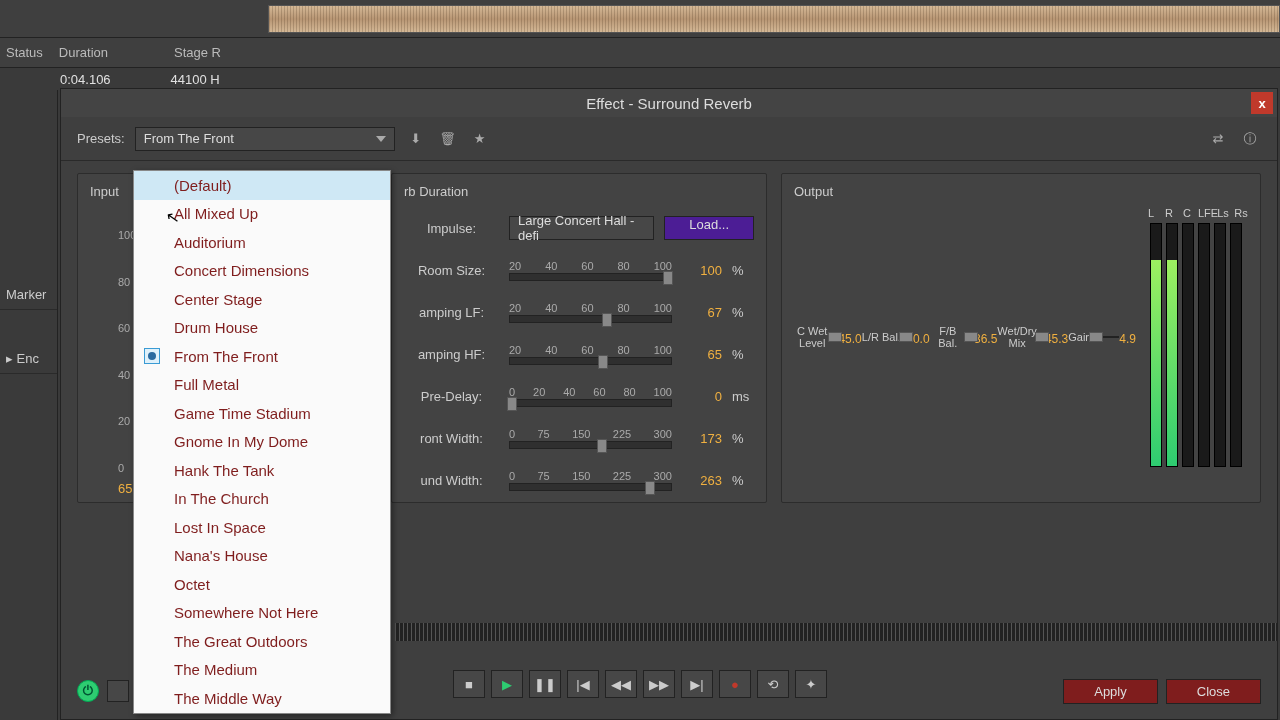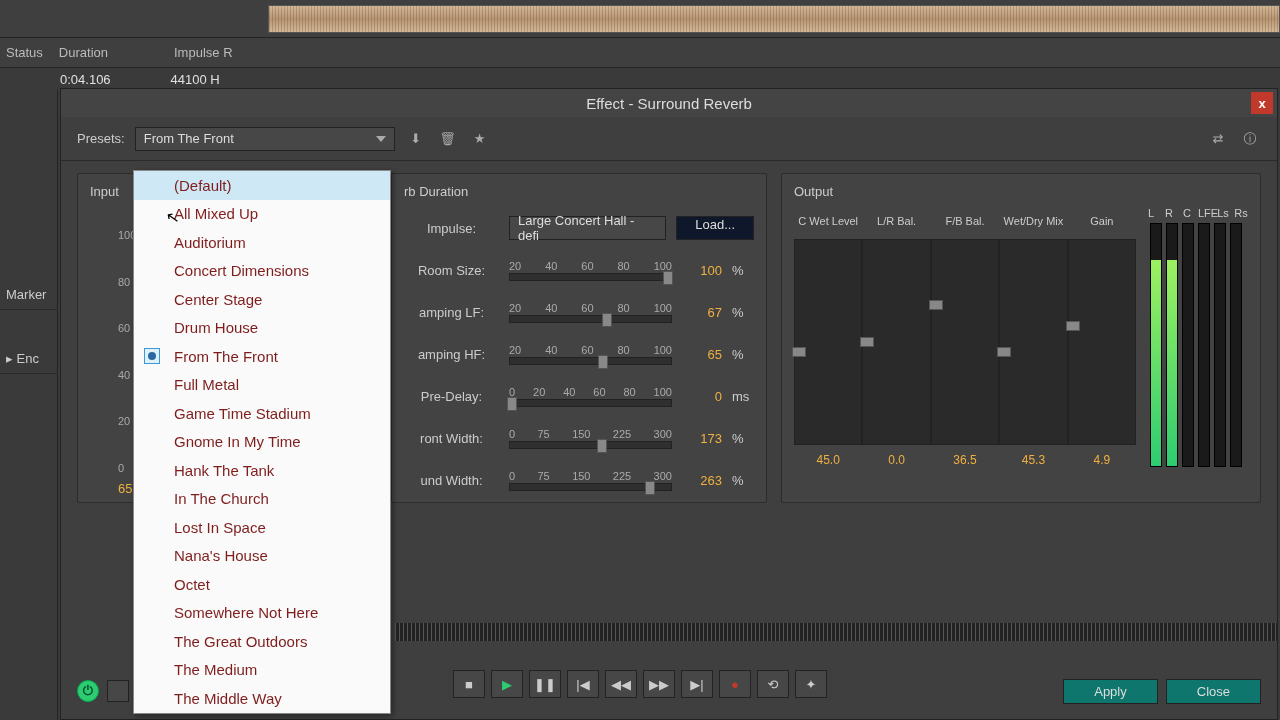--- a/index.html
+++ b/index.html
@@ -37,42 +37,42 @@
 
 .reverb-row { display:flex; align-items:center; height:42px; gap:10px; }
 .reverb-row .rlabel { width:95px; text-align:center; color:#ccc; }
 .reverb-row .slider { flex:1; position:relative; }
 .reverb-row .ticks { display:flex; justify-content:space-between; font-size:11px; color:#aaa; margin-bottom:1px;}
 .reverb-row .track { height:8px; background:#2f2f2f; border:1px solid #222; position:relative; }
 .reverb-row .thumb { position:absolute; top:-3px; width:10px; height:14px; background:#888; border:1px solid #555; transform:translateX(-50%); }
 .reverb-row .val { width:40px; text-align:right; color:#f0b040; }
 .reverb-row .unit { width:22px; color:#ccc; }
 .impulse-sel { height:24px; background:#474747; border:1px solid #222; color:#ddd; padding:0 8px; display:flex; align-items:center; justify-content:space-between; flex:1; }
-.load-btn { height:24px; padding:0 18px; background:#0f172a; border:1px solid #222; color:#ddd; cursor:pointer; }
+.load-btn { height:24px; padding:0 24px; background:#4c1d95; border:1px solid #222; color:#ddd; cursor:pointer; }
 
 .output-grid { display:flex; height:260px; }
-.out-col { flex:1; display:flex; flex-direction:column; align-items:center; }
+.out-col { flex:1; display:flex; align-items:center; }
 .out-col .hdr { font-size:11px; color:#ccc; text-align:center; height:28px; display:flex; align-items:center; justify-content:center; }
 .out-col .vtrack { flex:1; width:8px; background:#2a2a2a; border:1px solid #222; position:relative; margin:4px 0; }
 .out-col .vthumb { position:absolute; left:-3px; width:14px; height:10px; background:#888; border:1px solid #555; transform:translateY(-50%); }
 .out-col .footval { color:#f0b040; font-size:12px; margin-top:4px; }
 
 .meters { display:flex; gap:4px; height:260px; padding-top:4px; }
 .meter { width:12px; background:#1a1a1a; border:1px solid #000; position:relative; }
 .meter .fill { position:absolute; bottom:0; left:0; right:0; background:linear-gradient(to top,#2ecc71,#9df060); }
 .meter-labels { display:flex; gap:4px; }
 .meter-labels span { width:14px; text-align:center; font-size:11px; color:#ccc; }
 
 .input-panel .vscale { position:absolute; left:40px; top:55px; bottom:28px; display:flex; flex-direction:column; justify-content:space-between; font-size:11px; color:#aaa; }
 .input-panel .footval2 { position:absolute; bottom:6px; left:40px; color:#f0b040; }
 
 .bottombar { position:absolute; bottom:12px; left:16px; right:16px; height:32px; display:flex; align-items:center; }
 .pwr { width:22px; height:22px; border-radius:50%; background:#2ecc71; border:1px solid #0a5; margin-right:8px; display:flex; align-items:center; justify-content:center; color:#053; font-weight:bold; }
 .mini { width:22px; height:22px; background:#474747; border:1px solid #222; margin-right:6px; }
-.apply, .closebtn { margin-left:8px; padding:4px 30px; background:#0f766e; border:1px solid #222; color:#ddd; cursor:pointer; }
+.apply, .closebtn { margin-left:8px; padding:4px 30px; background:#7f1d1d; border:1px solid #222; color:#ddd; cursor:pointer; }
 .bottombar .spacer { flex:1; }
 
 .preset-dropdown { position:absolute; top:170px; left:133px; width:258px; background:#fafafa; border:1px solid #888; z-index:100; box-shadow:2px 2px 6px rgba(0,0,0,0.4); }
 .preset-dropdown .opt { padding:4px 10px 4px 40px; color:#7f1d1d; font-size:15px; cursor:pointer; position:relative; height:28.5px; display:flex; align-items:center;}
 .preset-dropdown .opt.highlight { background:#cfe8f5; }
 .preset-dropdown .opt .radio { position:absolute; left:10px; top:6px; width:16px; height:16px; border:1px solid #3a9bd4; background:#dff1fb; }
 .preset-dropdown .opt .radio.checked::after { content:''; position:absolute; left:3px; top:3px; width:8px; height:8px; background:#2a6aa0; border-radius:50%; }
 
 .transport { position:absolute; bottom:22px; left:50%; transform:translateX(-50%); display:flex; gap:6px; z-index:50; }
 .tbtn { width:32px; height:28px; background:#474747; border:1px solid #222; display:flex; align-items:center; justify-content:center; color:#ccc; cursor:pointer; font-size:13px;}
@@ -87,21 +87,21 @@
 </head>
 <body>
 
 <div class="topbar">
   <div class="waveform"></div>
 </div>
 
 <div class="columnheads">
   <span>Status</span>
   <span>Duration</span>
-  <span style="margin-left:50px">Impulse R</span>
+  <span style="margin-left:50px">Stage R</span>
 </div>
 <div class="duration-row">
   <span class="dur">0:04.106</span>
   <span class="samp">44100 H</span>
 </div>
 
 <div class="leftcol">
   <div style="height:190px"></div>
   <div class="row">Marker</div>
   <div style="height:34px"></div>
@@ -397,21 +397,21 @@
       <span class="radio checked"></span>
       <span>From The Front</span>
     </div>
     <div class="opt">
       <span>Full Metal</span>
     </div>
     <div class="opt">
       <span>Game Time Stadium</span>
     </div>
     <div class="opt">
-      <span>Gnome In My Time</span>
+      <span>Gnome In My Dome</span>
     </div>
     <div class="opt">
       <span>Hank The Tank</span>
     </div>
     <div class="opt">
       <span>In The Church</span>
     </div>
     <div class="opt">
       <span>Lost In Space</span>
     </div>

